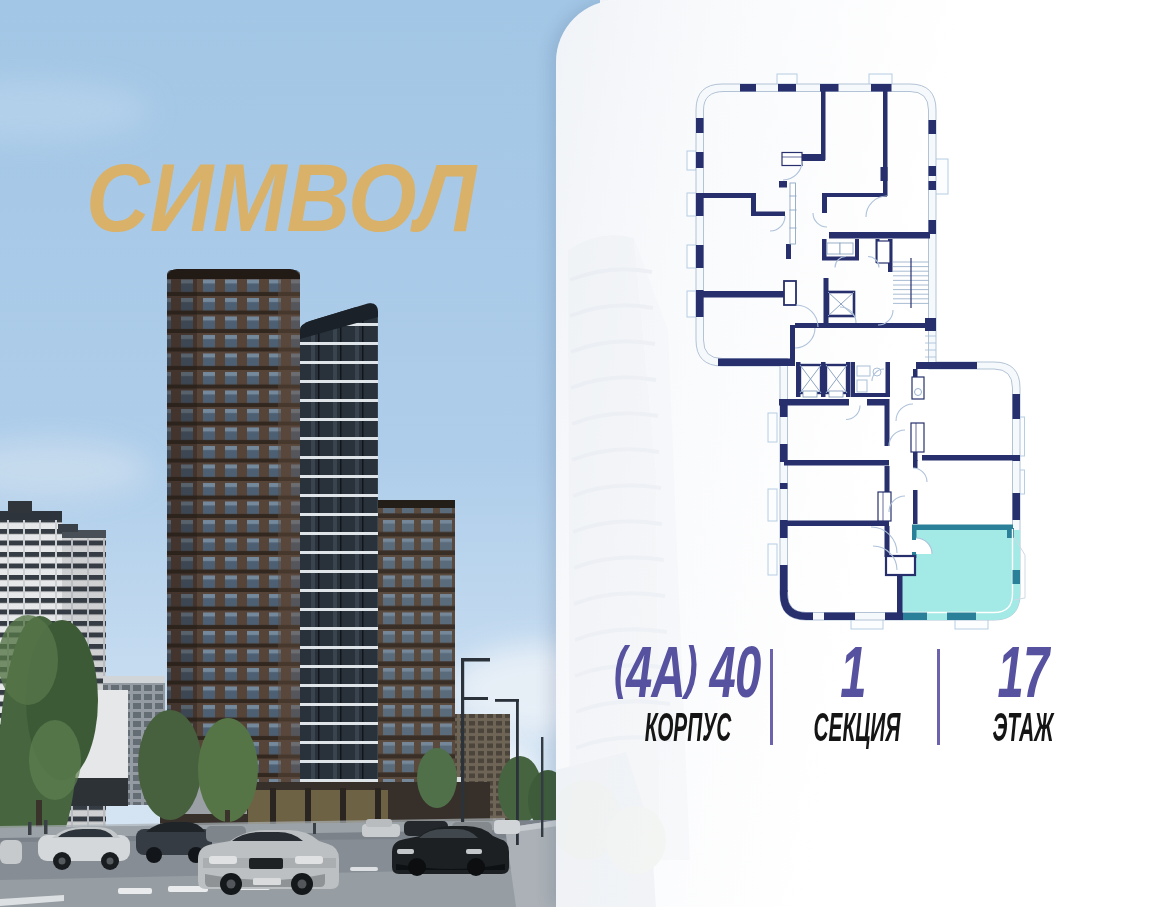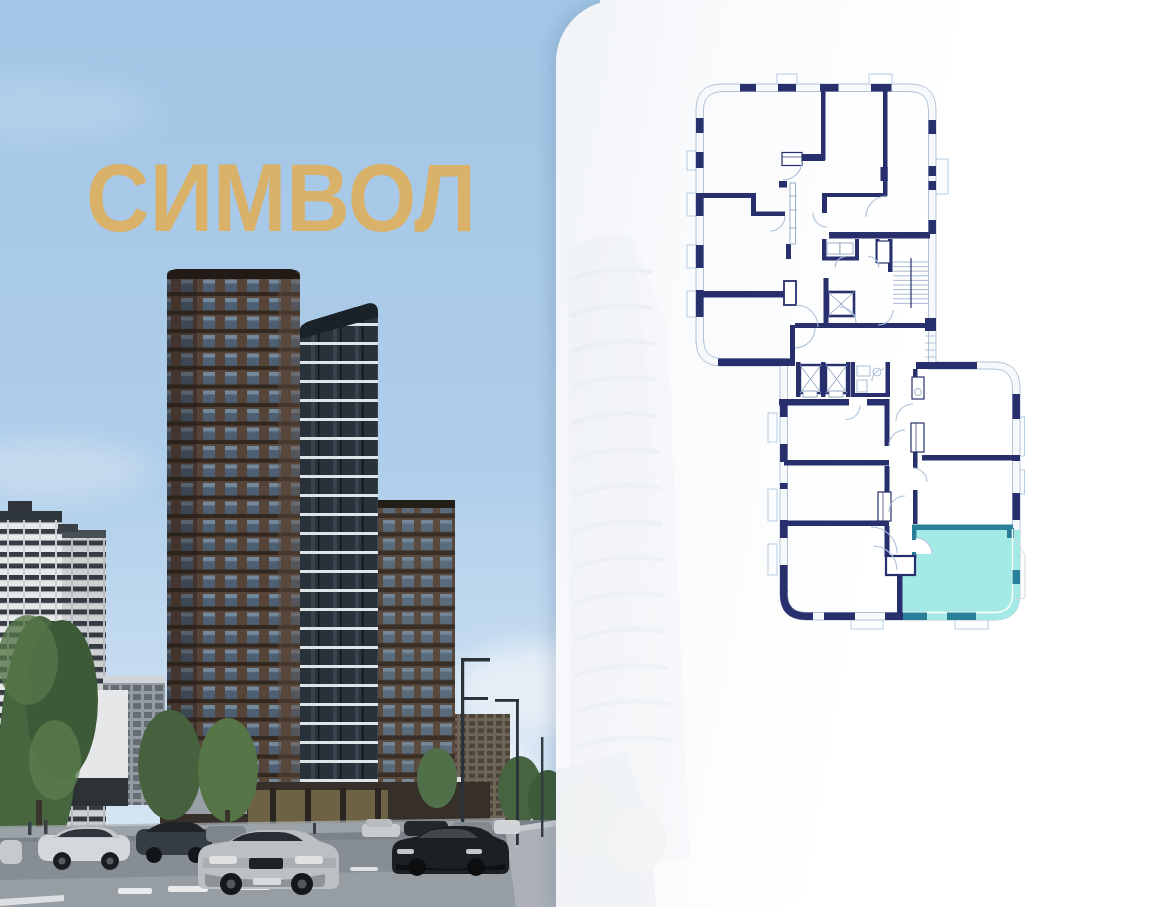--- a/index.html
+++ b/index.html
@@ -1,18 +1,18 @@
 <!DOCTYPE html>
 <html lang="ru"><head>
 <meta charset="utf-8">
 <title>СИМВОЛ</title>
 <style>
   html,body{margin:0;padding:0;}
   body{width:1152px;height:907px;overflow:hidden;font-family:"Liberation Sans",sans-serif;background:#fff;}
-  .page{position:relative;width:1152px;height:907px;overflow:hidden;}
+  .page{position:relative;width:1152px;height:907px;overflow:hidden;font-style:italic;}
   .scene{position:absolute;left:0;top:0;}
   .panel{position:absolute;left:556px;top:0;width:596px;height:907px;
          background:linear-gradient(100deg,#f0f3f7 0%,#f9fafc 22%,#ffffff 55%);
          border-top-left-radius:62px;
          box-shadow:-7px 0 14px rgba(60,80,120,.15);}
   .ghost{position:absolute;left:556px;top:0;}
   .plan{position:absolute;left:640px;top:50px;}
   .info{position:absolute;left:0;top:630px;width:1152px;height:160px;}
   .num{position:absolute;color:#57529f;font-weight:bold;font-size:72px;line-height:1;
        transform:scaleX(.655);transform-origin:center;white-space:nowrap;letter-spacing:-1px;}
@@ -572,13 +572,31 @@
     <path d="M889,512 a16,16 0 0 1 16,-16"></path>
     <path d="M897,570 a24,24 0 0 0 -24,-24"></path>
     <path d="M913,404 a17,17 0 0 0 -17,17"></path>
     <path d="M860,405.5 a14,14 0 0 1 -14,14"></path>
     <path d="M884,369 a12,12 0 0 0 -12,12"></path>
     <path d="M913,468 a14,14 0 0 1 14,14"></path>
     <path d="M871,527 a26,26 0 0 1 26,26"></path>
   </g>
 </svg>
 
+<div class="info">
+
+  <div class="num" style="left:576px;width:220px;text-align:center;top:6px;"><span class="par">(</span>4А<span class="par">)</span> 40</div>
+
+  <div class="lab" style="left:578px;width:220px;text-align:center;top:77px;">КОРПУС</div>
+
+  <div class="sep" style="left:770px;"></div>
+
+  <div class="num" style="left:743px;width:220px;text-align:center;top:6px;">1</div>
+
+  <div class="lab" style="left:747px;width:220px;text-align:center;top:77px;">СЕКЦИЯ</div>
+
+  <div class="sep" style="left:937px;"></div>
+
+  <div class="num" style="left:913px;width:220px;text-align:center;top:6px;">17</div>
+
+  <div class="lab" style="left:913px;width:220px;text-align:center;top:77px;">ЭТАЖ</div>
 </div>
+</div>
 
 </body></html>

